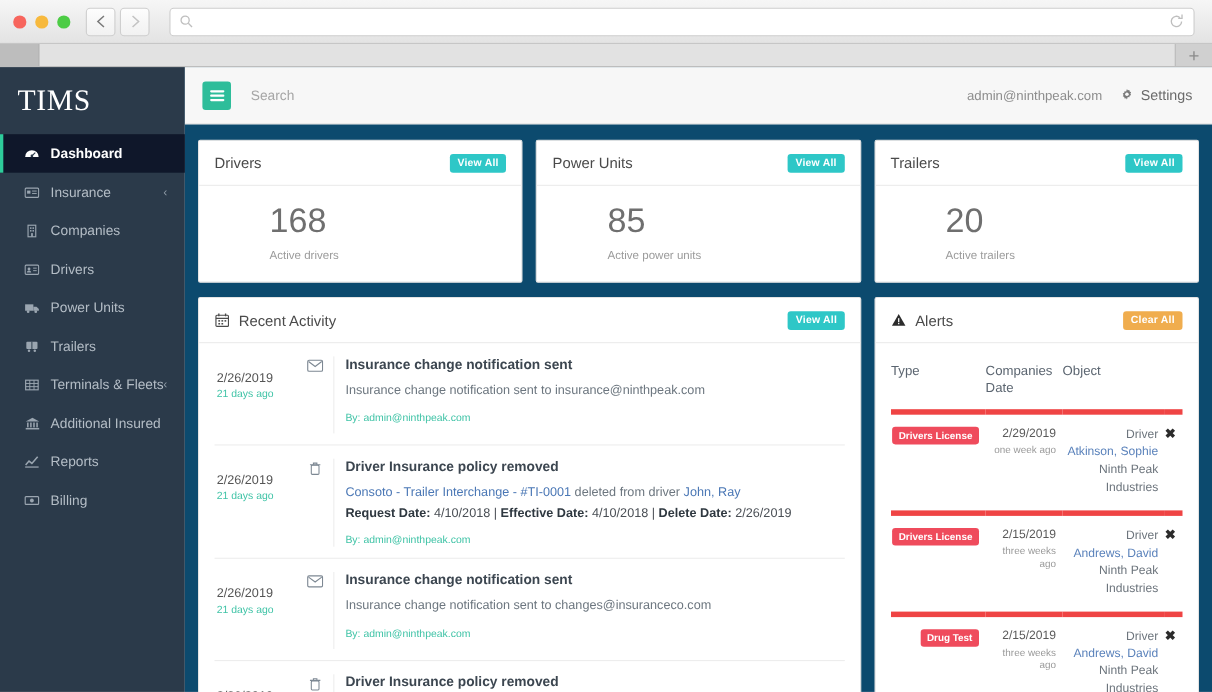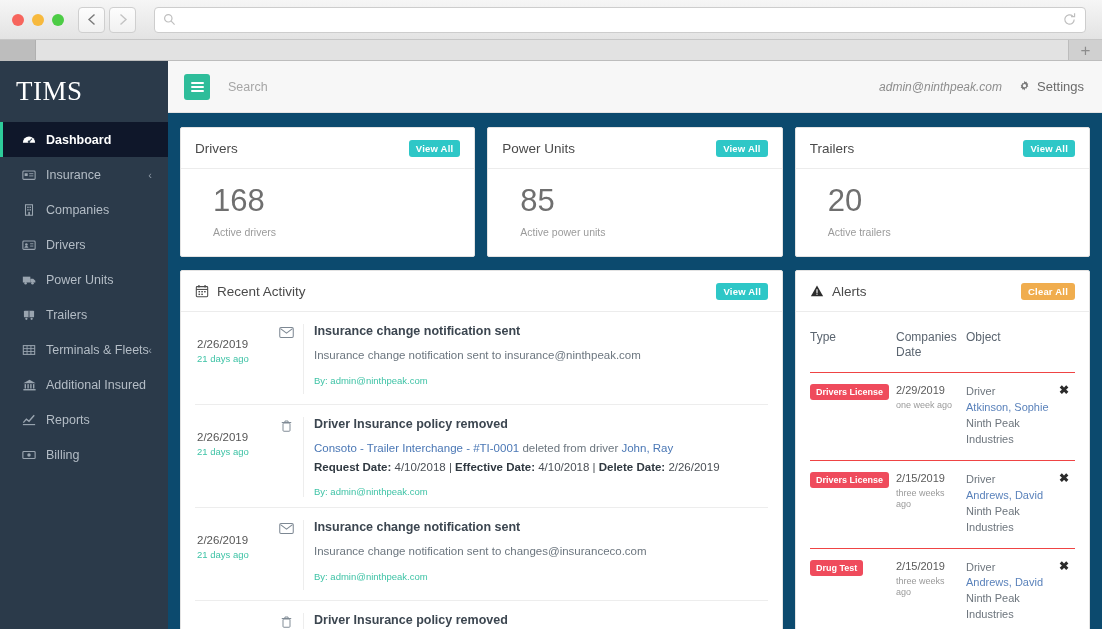--- a/index.html
+++ b/index.html
@@ -91,40 +91,40 @@
     display: flex; align-items: center; padding: 0 18px 0 16px; flex: 0 0 52px;
   }
   .ham {
     width: 26px; height: 26px; background: #2ebd9a; border-radius: 3px;
     display: flex; align-items: center; justify-content: center; color:#fff;
   }
   .ham .bars { width: 13px; display:block; }
   .ham .bars span { display:block; height:2px; background:#fff; margin:2px 0; border-radius:1px;}
   .search-label { margin-left: 18px; color: #a6a6a6; font-size: 12.5px; }
   .topbar-right { margin-left: auto; display: flex; align-items: center; gap: 16px; }
-  .user-email { color: #8d8d8d; font-size: 12px; font-style: italic; }
+  .user-email { color: #8d8d8d; font-size: 12px; }
   .settings { display: flex; align-items: center; gap: 6px; color: #6b6b6b; font-size: 13px; }
 
   .board { flex: 1; padding: 14px 12px 0 12px; overflow: hidden; }
 
   .card {
     background: #ffffff; border: 1px solid #e3e3e3; border-radius: 2px;
   }
   .card-head {
     height: 41px; display: flex; align-items: center; padding: 0 14px;
     border-bottom: 1px solid #ececec;
   }
   .card-title { font-size: 13.5px; color: #4a4a4a; font-weight: normal; display:flex; align-items:center; gap:8px;}
   .badge-btn {
     margin-left: auto; background: #2ec7c7; color: #fff; font-size: 9.5px;
     font-weight: bold; padding: 3px 7px; border-radius: 3px; letter-spacing: .2px;
   }
   .badge-btn.orange { background: #f0ad4e; }
 
-  .stat-body { padding: 16px 16px 18px 32px; }
+  .stat-body { padding: 16px 16px 18px 32px; margin-left: 32px; }
   .stat-num { font-size: 31px; color: #6f6f6f; font-weight: 300; line-height: 1; }
   .stat-sub { font-size: 10.5px; color: #9b9b9b; margin-top: 10px; }
 
   .stats-row { display: flex; gap: 12px; }
   .stats-row .card { flex: 1; }
 
   .lower { display: flex; gap: 12px; margin-top: 13px; }
   .activity-card { flex: 1 1 auto; width: 610px; display: flex; flex-direction: column; max-height: 395px; }
   .alerts-card { flex: 0 0 295px; width: 295px; align-self: flex-start; }
 
@@ -146,22 +146,23 @@
   .act-meta b { color: #2f3840; }
   .act-by { font-size: 9.5px; color: #3fc3a6; margin-top: 10px; }
 
   .alerts-table { padding: 4px 14px 14px 14px; }
   .alerts-table table { width: 100%; border-collapse: collapse; }
   .alerts-table th {
     text-align: left; font-size: 12px; color: #5b6570; font-weight: normal;
     padding: 14px 6px 12px 0; vertical-align: top; line-height: 1.25;
   }
   .alerts-table td {
-    padding: 11px 6px 12px 0; vertical-align: top; border-top: 1px solid #ef4444;
+    padding: 11px 6px 12px 0; vertical-align: top; border-top: 5px solid #ef4444;
     font-size: 11px;
+    text-align: right;
   }
   .tag {
     display: inline-block; background: #ef4b5c; color: #fff; font-size: 9px;
     font-weight: bold; padding: 3px 6px; border-radius: 3px; white-space: nowrap;
   }
   .exp-date { font-size: 11px; color: #5a5a5a; }
   .exp-ago { font-size: 9px; color: #9a9a9a; margin-top: 4px; line-height: 1.3; }
   .obj-line { font-size: 11px; color: #6d757d; line-height: 1.45; }
   .obj-link { color: #5a82bb; }
   .close-x { color: #2b2b2b; font-size: 12px; font-weight: bold; line-height:1; cursor: default; }

